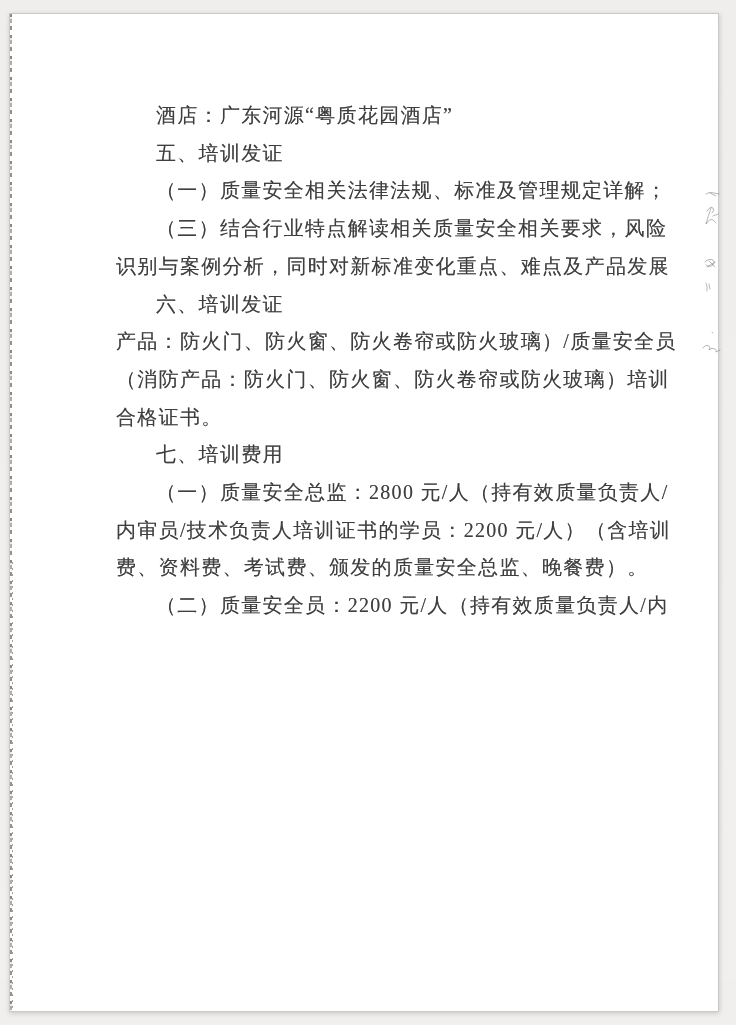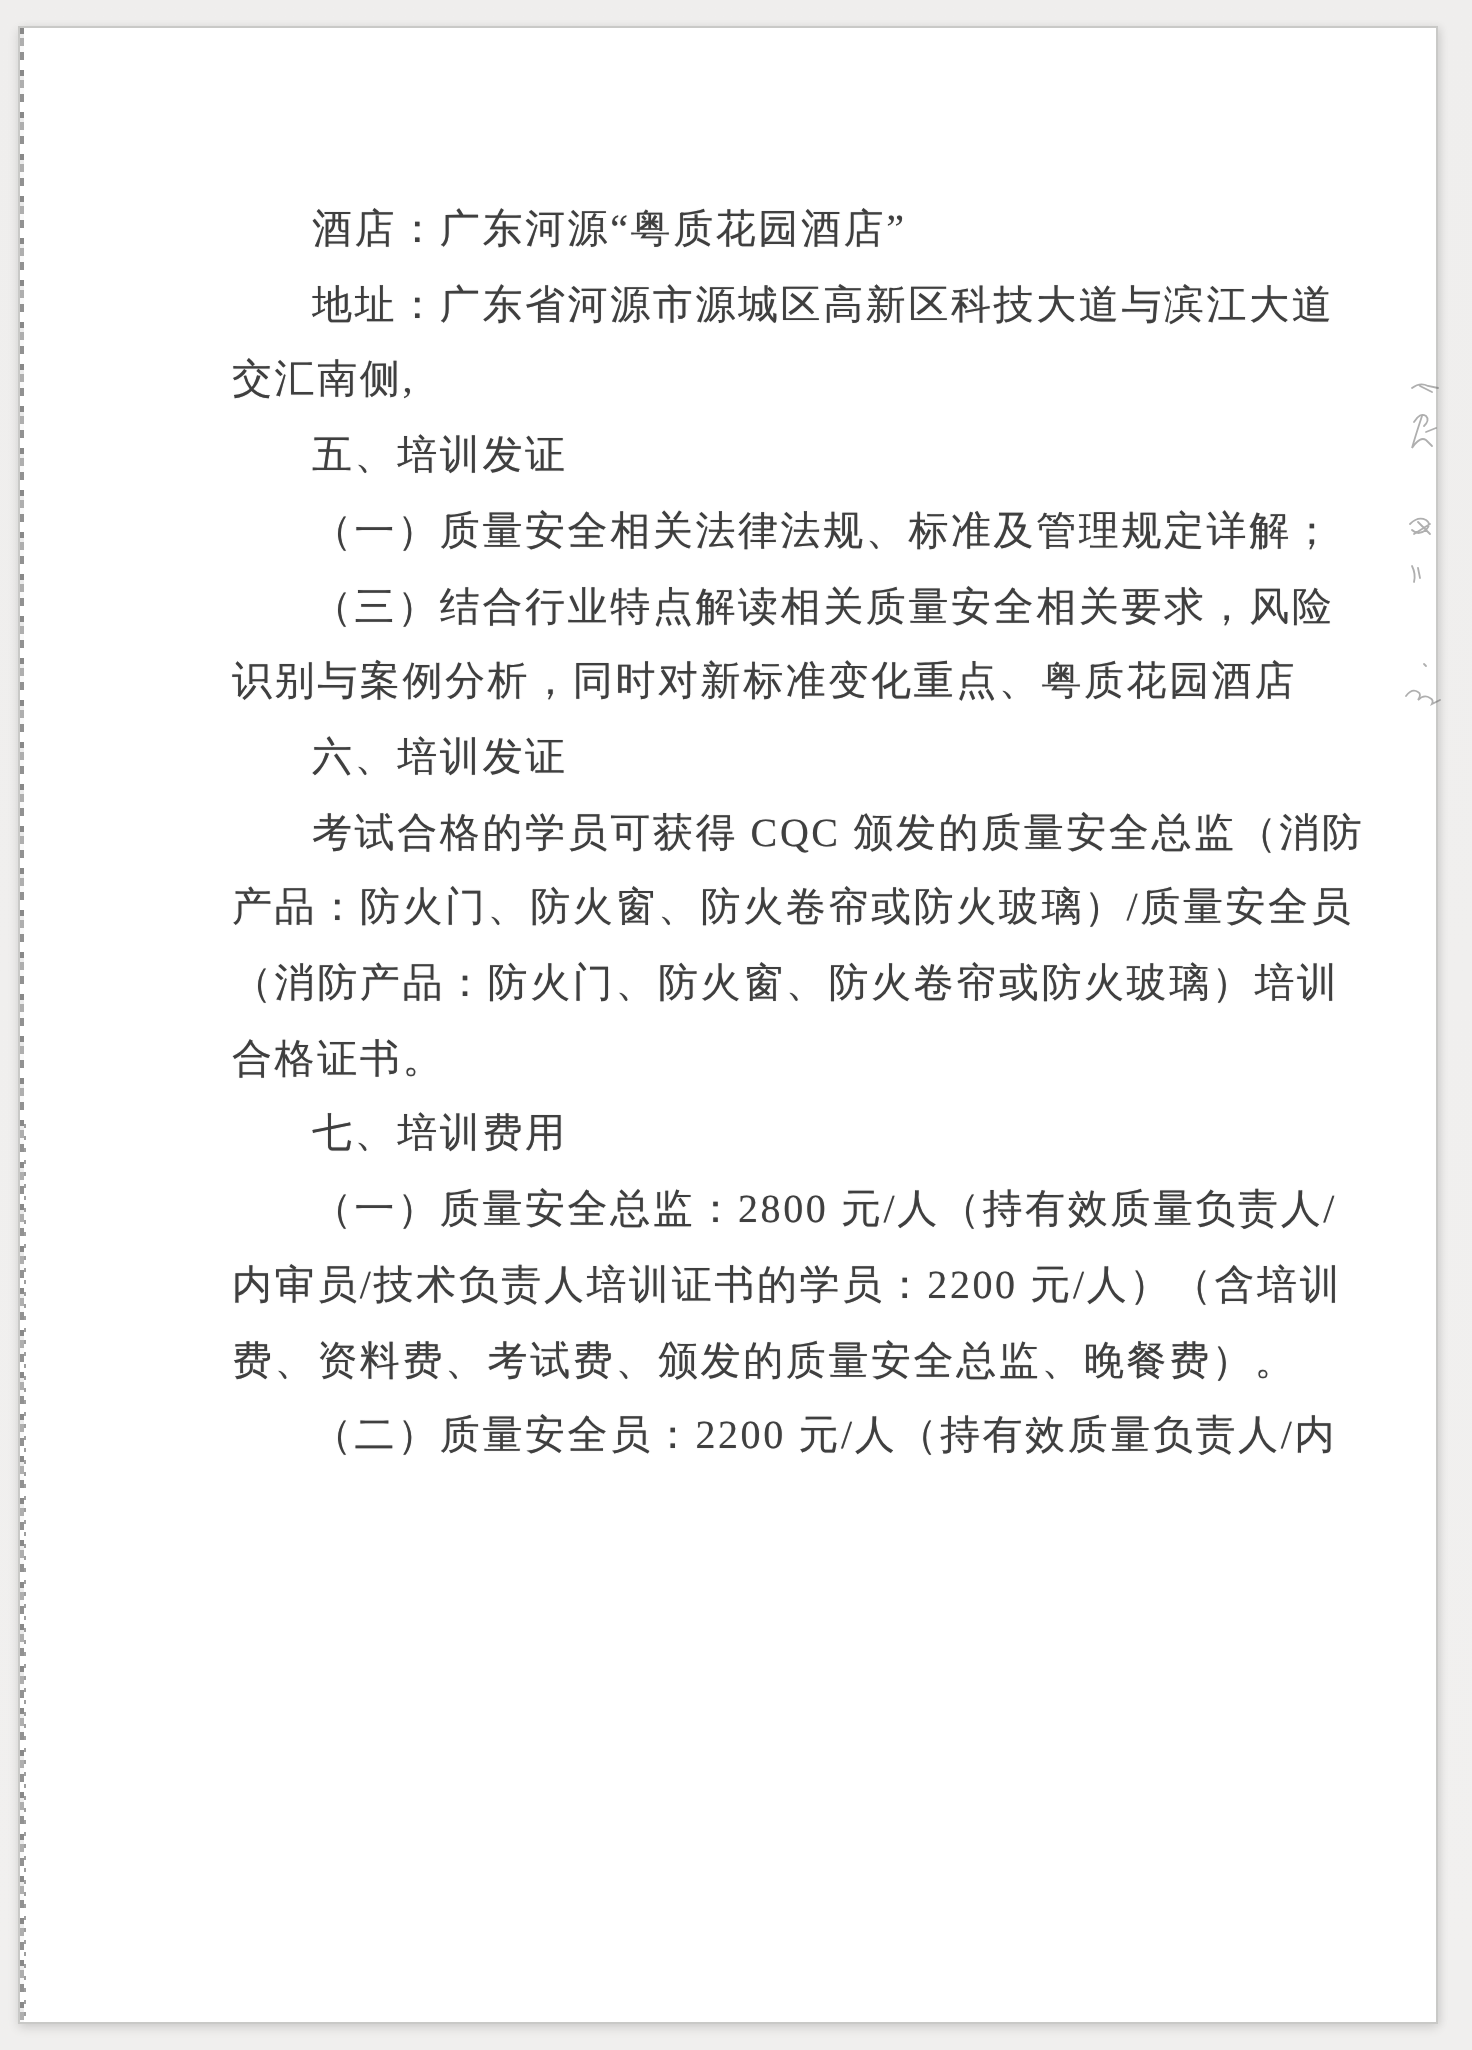--- a/index.html
+++ b/index.html
@@ -102,38 +102,33 @@
 
 <div class="canvas">
   <div class="paper">
     <div class="edge-noise"></div>
     <div class="edge-noise2"></div>
     <div class="content" id="content">
         <p>
           <span class="line first">酒店：广东河源“粤质花园酒店”</span>
         </p>
         <p>
-          <span class="line first">地址：广东省河源市源城区高新区科技大道与滨江大道</span>
-          <span class="line">交汇南侧,</span>
-        </p>
-        <p>
           <span class="line first">五、培训发证</span>
         </p>
         <p>
           <span class="line first">（一）质量安全相关法律法规、标准及管理规定详解；</span>
         </p>
         <p>
           <span class="line first">（三）结合行业特点解读相关质量安全相关要求，风险</span>
-          <span class="line">识别与案例分析，同时对新标准变化重点、粤质花园酒店</span>
+          <span class="line">识别与案例分析，同时对新标准变化重点、难点及产品发展</span>
         </p>
         <p>
           <span class="line first">六、培训发证</span>
         </p>
         <p>
-          <span class="line first">考试合格的学员可获得 CQC 颁发的质量安全总监（消防</span>
           <span class="line">产品：防火门、防火窗、防火卷帘或防火玻璃）/质量安全员</span>
           <span class="line">（消防产品：防火门、防火窗、防火卷帘或防火玻璃）培训</span>
           <span class="line">合格证书。</span>
         </p>
         <p>
           <span class="line first">七、培训费用</span>
         </p>
         <p>
           <span class="line first">（一）质量安全总监：2800 元/人（持有效质量负责人/</span>
           <span class="line">内审员/技术负责人培训证书的学员：2200 元/人）（含培训</span>

